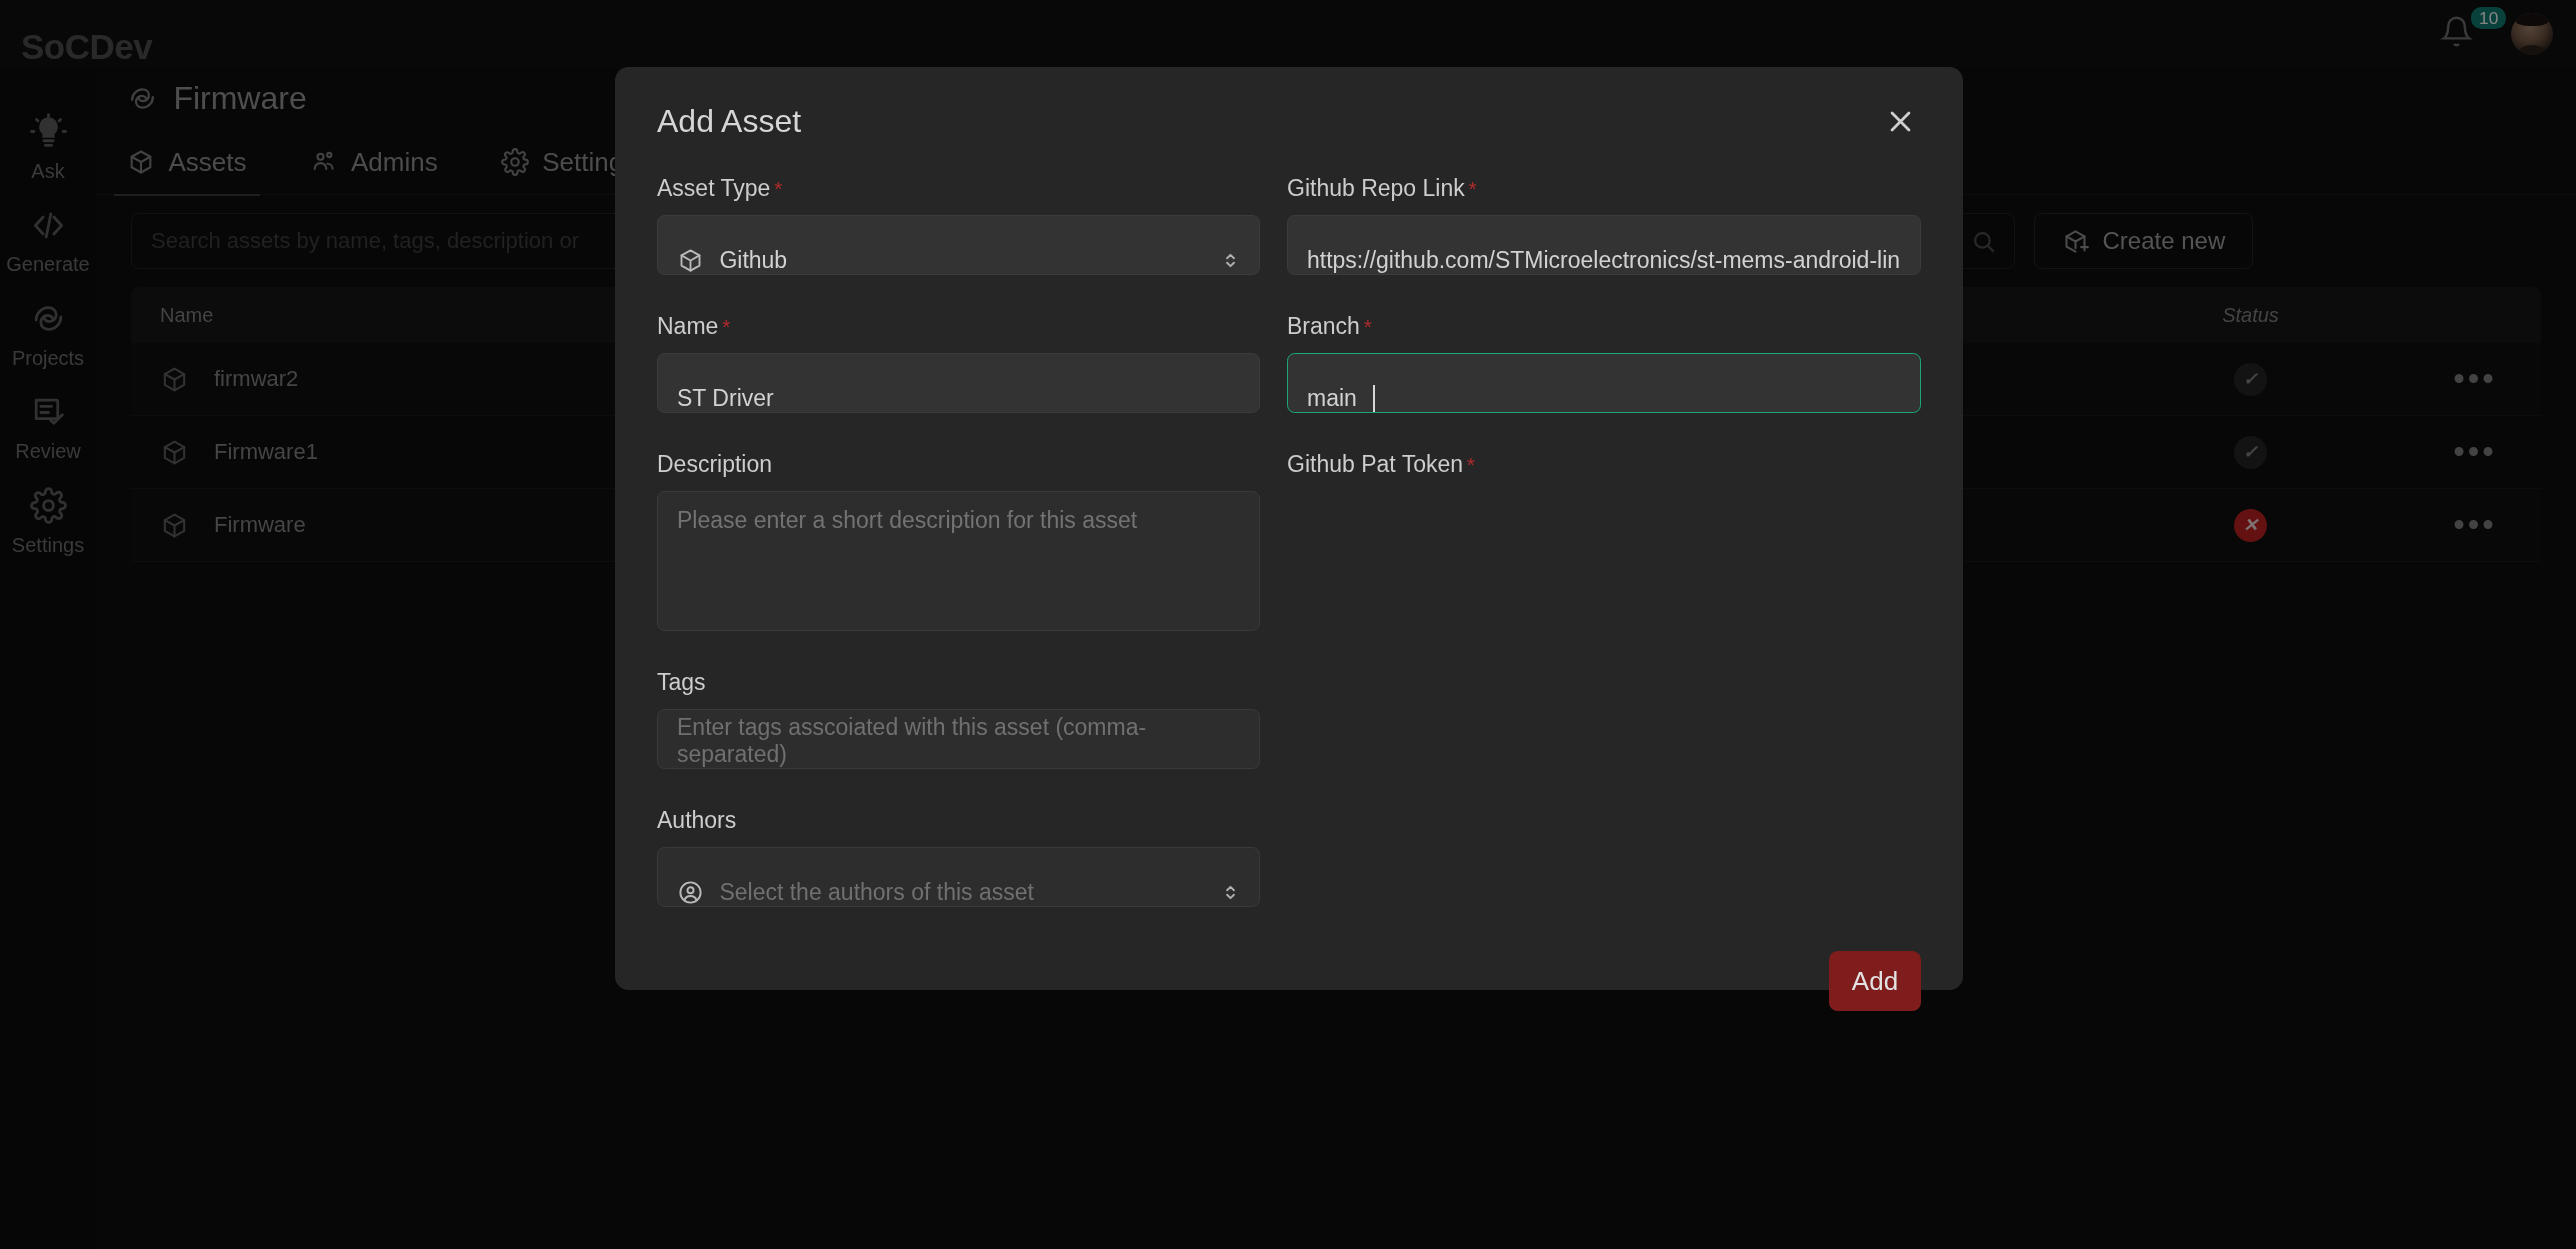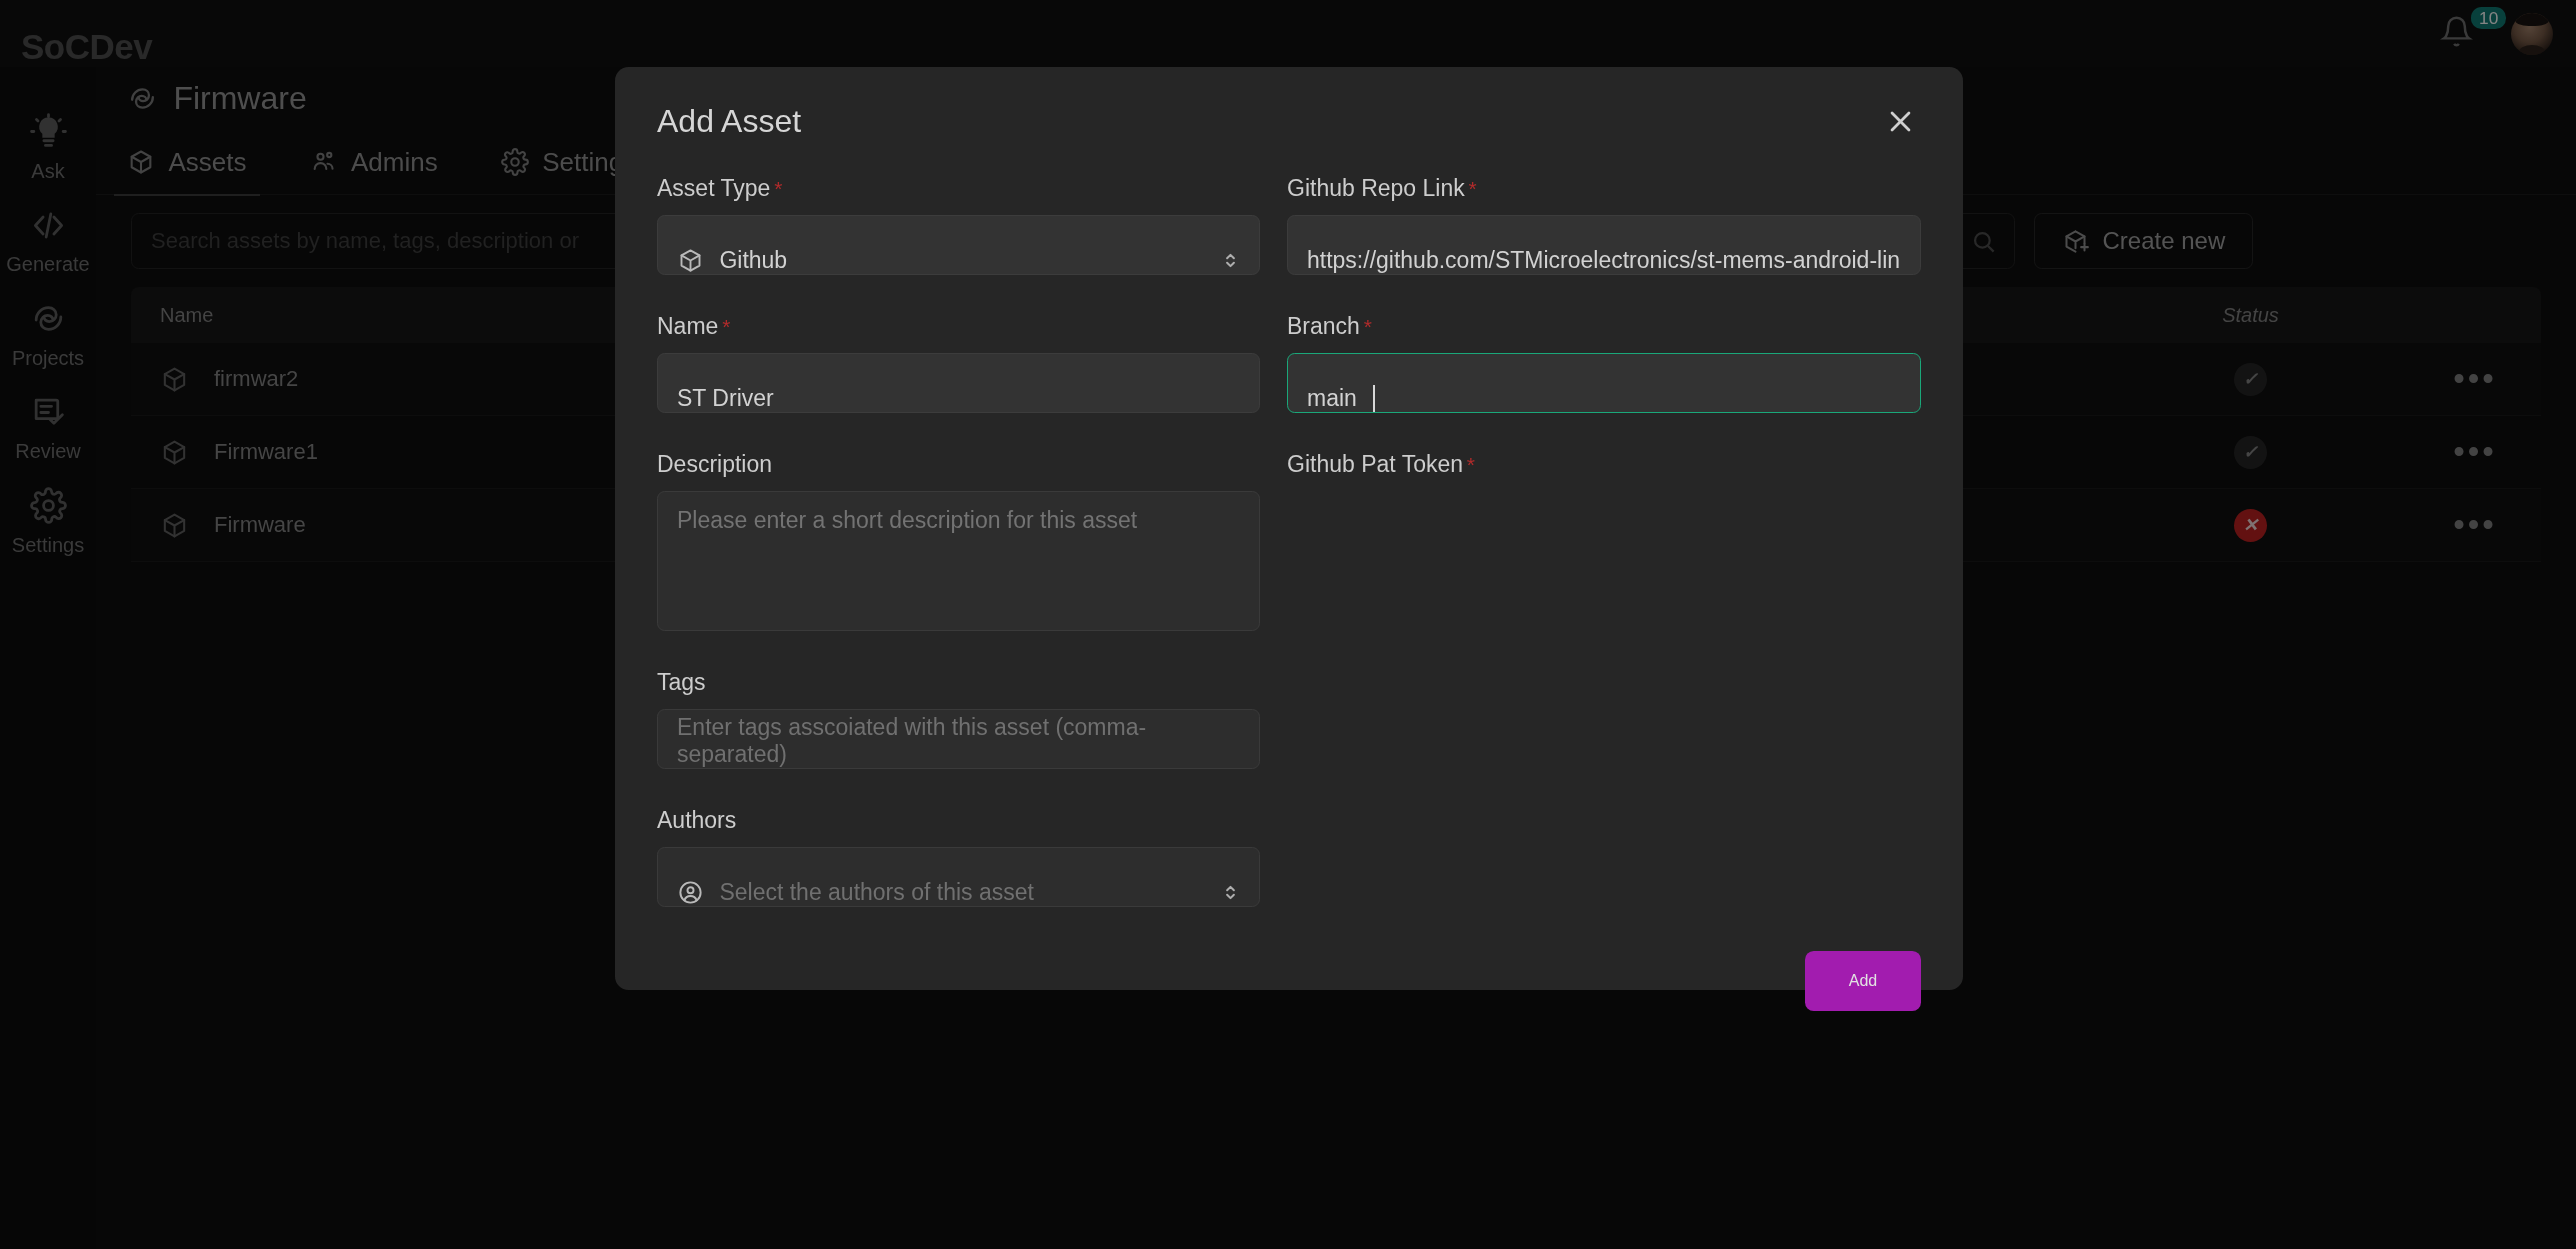--- a/index.html
+++ b/index.html
@@ -180,23 +180,23 @@
   .textarea {
     width: 100%; height: 140px; background: #2d2d2d;
     border: 1px solid #3a3a3a; border-radius: 7.7px;
     padding: 15.4px 19px; font-size: 23px; color: #737373;
   }
 
   .spacer-28 { height: 27px; }
 
   .modal-foot { display: flex; justify-content: flex-end; padding-top: 33px; }
   .add-btn {
-    background: #a21caf; color: #e2e2e2; border: none;
-    border-radius: 8.7px; height: 60px; width: 116px;
-    font-size: 16px; font-family: inherit; cursor: pointer;
+    background: #7f1d1d; color: #e2e2e2; border: none;
+    border-radius: 8.7px; height: 60px; width: 92px;
+    font-size: 26px; font-family: inherit; cursor: pointer;
   }
 </style>
 </head>
 <body>
 
 <div class="app">
 
   <div class="bg-layer">
 
     <div class="topbar">

